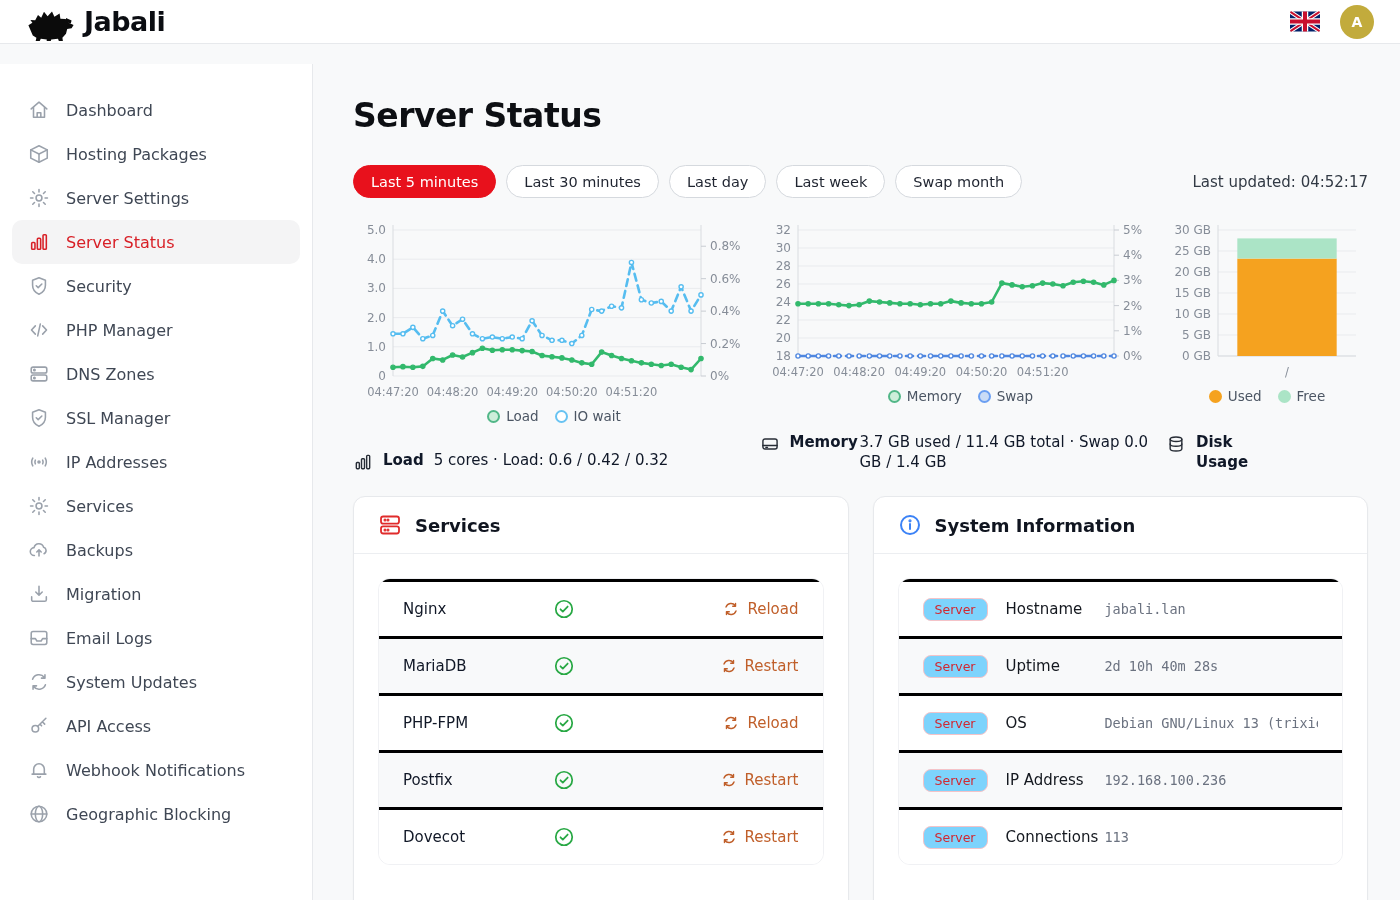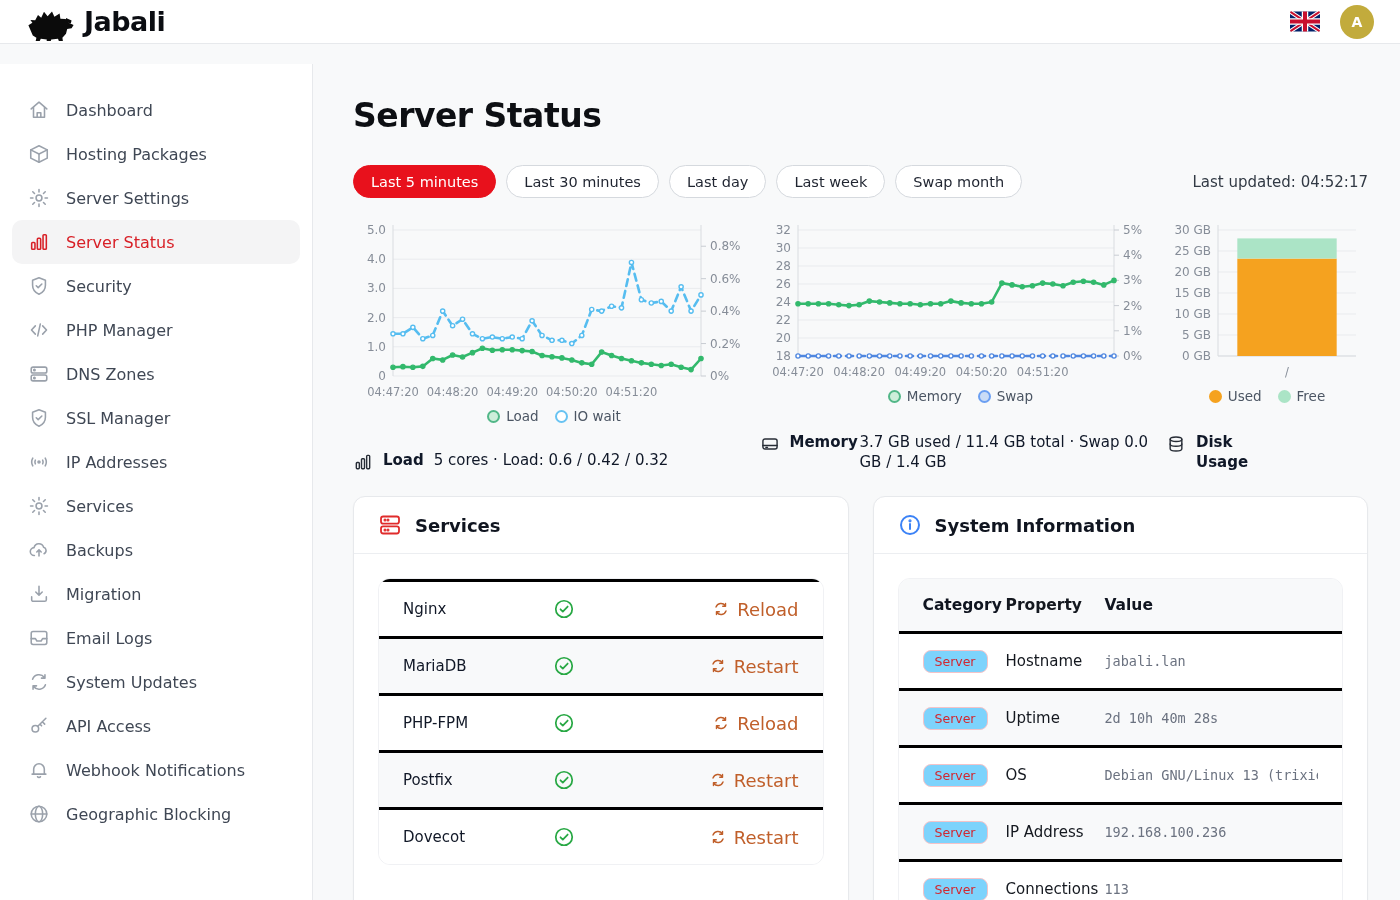--- a/index.html
+++ b/index.html
@@ -70,21 +70,21 @@
   .trow { display:flex; align-items:center; height:57px; padding:0 24px;
     font-size:15px; background:#fff; border-top:3px solid #000000; }
   .trow:nth-child(even) { background:#f8f9fa; }
 
   
   .col-service { flex:0 0 38%; }
   .col-status  { flex:1 1 auto; display:flex; align-items:center; }
   .col-action  { margin-left:auto; }
   .check-icon svg { width:22px; height:22px; display:block; }
   .action-link { display:flex; align-items:center; gap:8px; color:#c05f2a;
-    font-size:18px; text-decoration:none; cursor:pointer; }
+    font-size:15px; text-decoration:none; cursor:pointer; }
   .action-link svg { width:16px; height:16px; }
 
   
   .col-cat  { flex:0 0 21%; }
   .col-prop { flex:0 0 25%; color:#14181f; }
   .col-val  { flex:1 1 auto; overflow:hidden; white-space:nowrap;
     font-family:"DejaVu Sans Mono","Liberation Mono",monospace;
     font-size:13.5px; color:#6b7280; }
   .badge { display:inline-block; padding:3px 11px; border:1px solid #f4c3c8;
     background:#7dd3fc; color:#d22730; border-radius:8px; font-size:12.5px; }
@@ -742,25 +742,20 @@
             <svg viewBox="0 0 24 24" fill="none" stroke="#3b82f6" stroke-width="2" stroke-linecap="round">
               <circle cx="12" cy="12" r="9"></circle>
               <line x1="12" y1="11" x2="12" y2="16"></line>
               <circle cx="12" cy="7.8" r="0.6" fill="#3b82f6"></circle>
             </svg>
           </span>
           <span>System Information</span>
         </div>
         <div class="card-body">
           <div class="itable">
-            <div class="itable-head">
-              <div class="col-cat">Category</div>
-              <div class="col-prop">Property</div>
-              <div class="col-val" style="font-family:inherit;font-size:15.5px;color:#101520">Value</div>
-            </div>
             <div id="sysinfo-rows">
   <div class="trow">
     <div class="col-cat"><span class="badge">Server</span></div>
     <div class="col-prop">Hostname</div>
     <div class="col-val">jabali.lan</div>
   </div>
 
   <div class="trow">
     <div class="col-cat"><span class="badge">Server</span></div>
     <div class="col-prop">Uptime</div>

